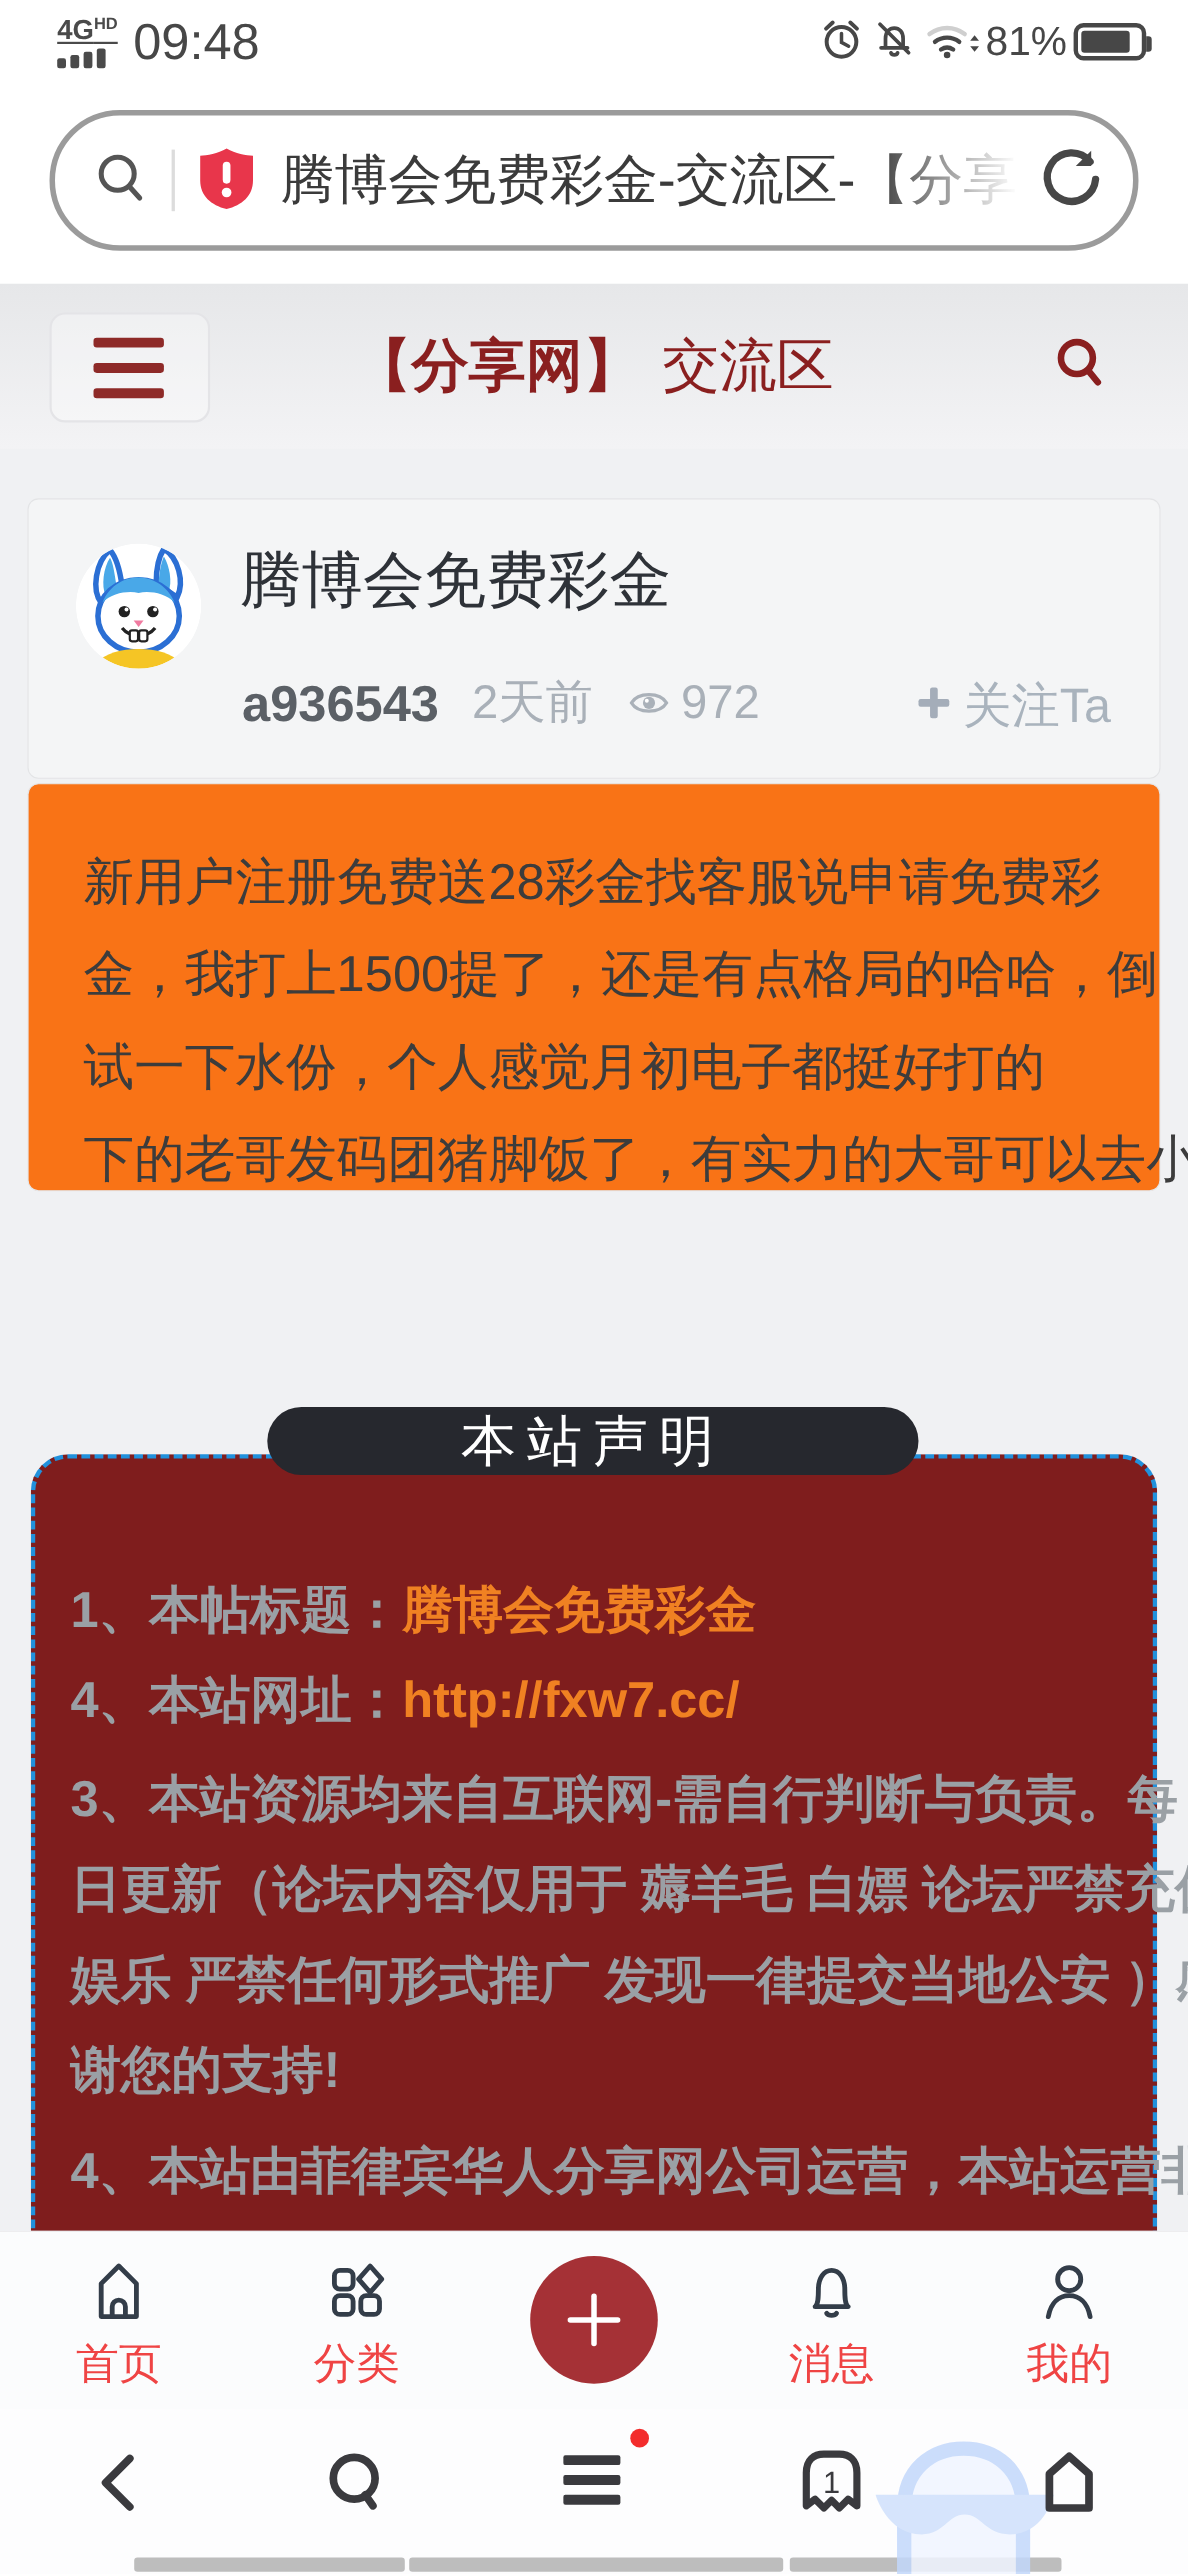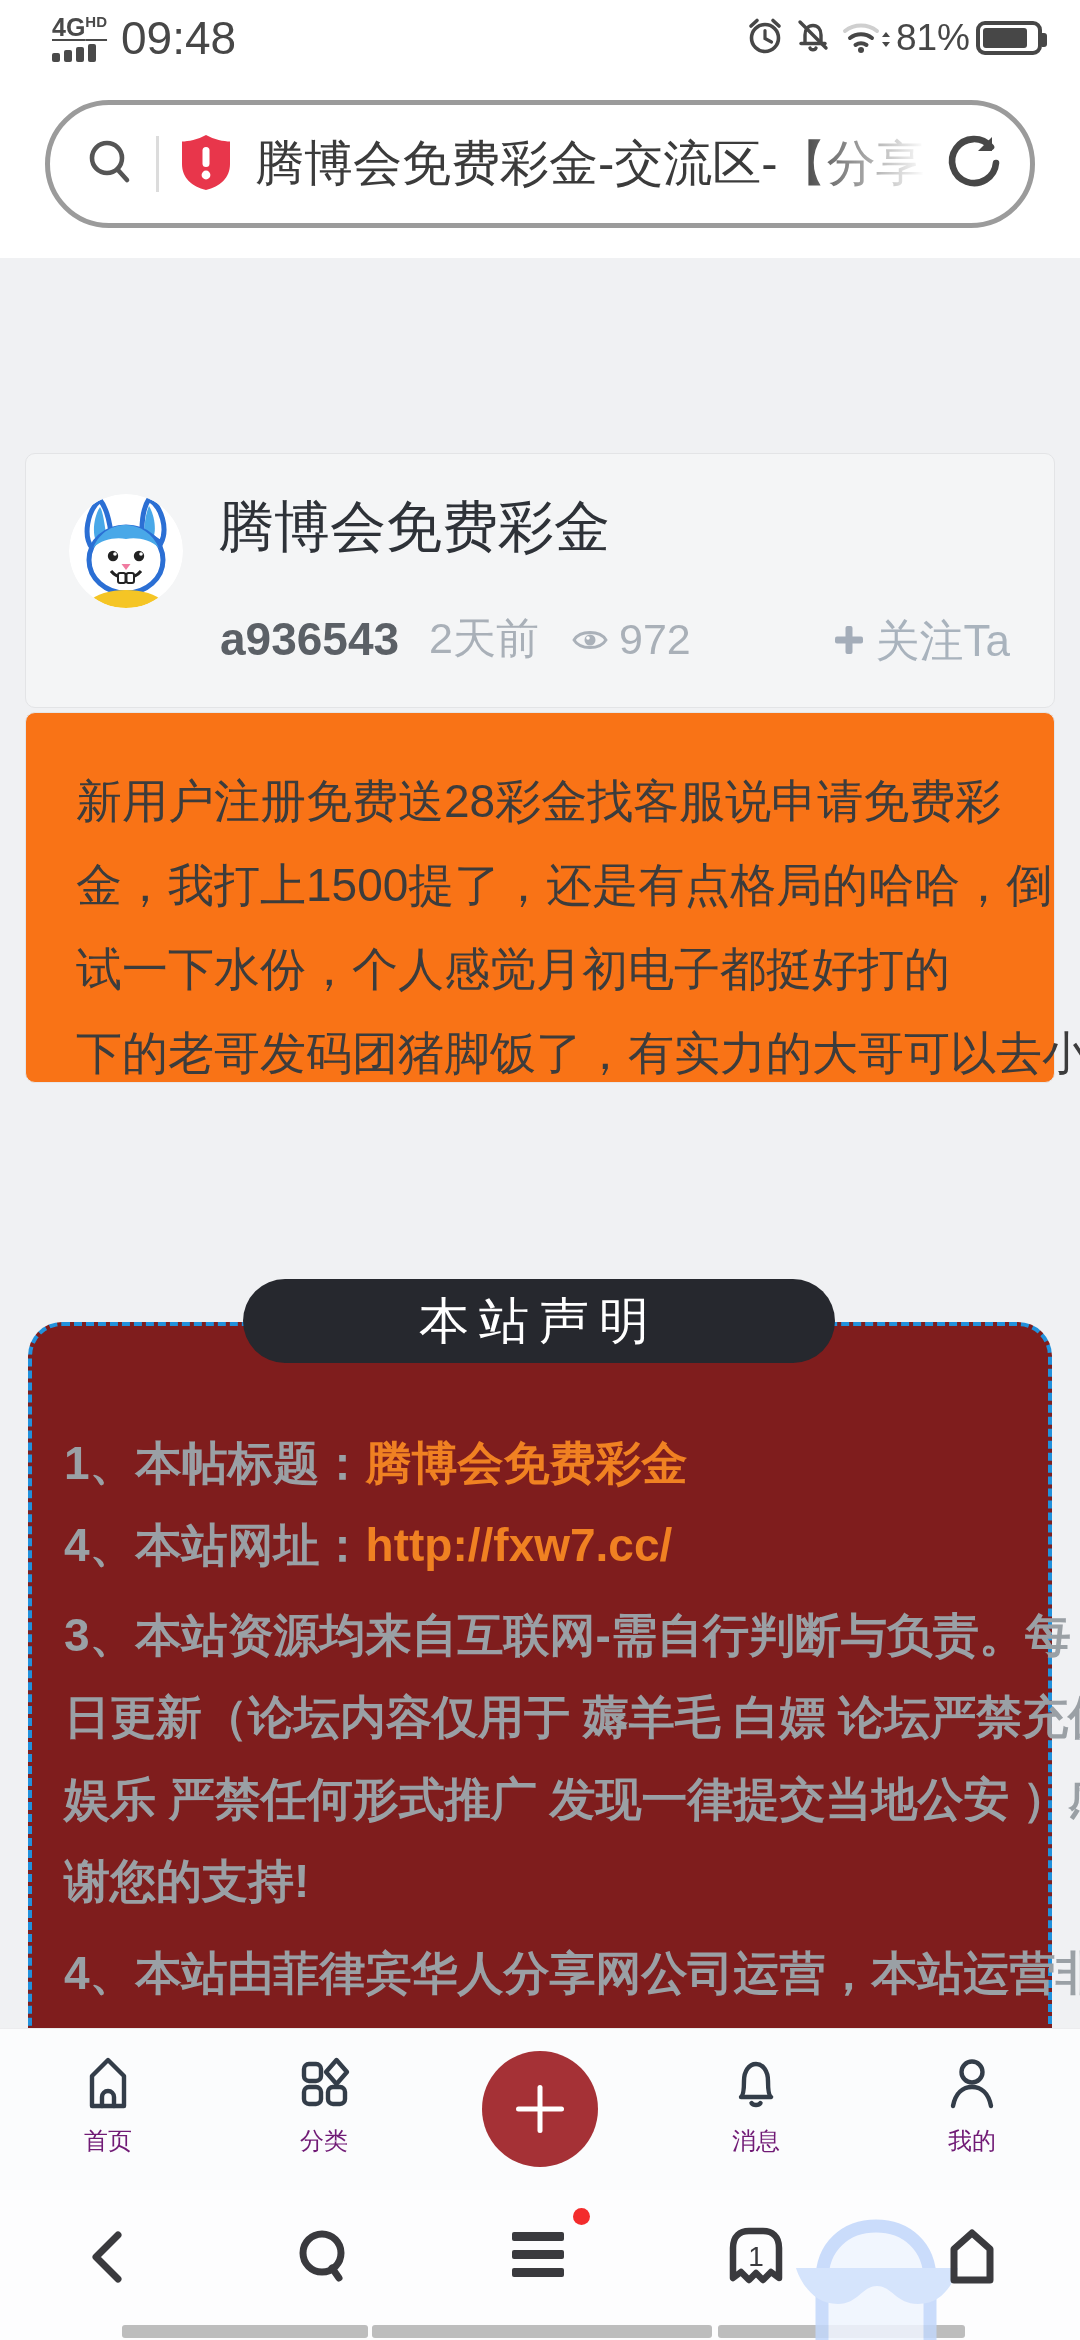--- a/index.html
+++ b/index.html
@@ -56,32 +56,32 @@
   .views{margin-left:32px;display:flex;align-items:center;gap:10px;}
   .follow{position:absolute;right:44px;top:158px;display:flex;align-items:center;gap:10px;
     color:#a9b3bd;font-size:44px;}
   
   .body-card{position:absolute;left:25px;width:1030px;top:712px;height:371px;background:#f97316;
     border:1px solid #e5e6e8;border-radius:10px;box-sizing:border-box;padding:46px 40px 0 50px;}
   .body-line{font-size:46px;line-height:84px;color:#3c3c3c;white-space:nowrap;}
   
   .notice-box{position:absolute;left:28px;width:1024px;top:1322px;height:900px;background:#7f1d1d;
     border:4px dashed #2191dc;border-radius:34px;box-sizing:border-box;padding:96px 28px 0 32px;font-weight:bold;}
-  .pill{position:absolute;left:243px;top:1279px;width:592px;height:84px;background:#26282e;
+  .pill{position:absolute;left:243px;top:1279px;width:592px;height:62px;background:#26282e;
     border-radius:44px;color:#fff;font-size:50px;letter-spacing:10px;z-index:3;
     display:flex;align-items:center;justify-content:center;}
   .n-item{font-size:46px;line-height:82px;color:#9aa0a5;white-space:nowrap;}
   .n-orange{color:#f08122;}
   .n-item3{margin-top:8px;}
   .n-item4{margin-top:10px;}
   
   .app-nav{position:absolute;left:0;right:0;top:2028px;height:162px;background:#fbfcfd;
     border-top:1px solid #ececee;display:flex;z-index:10;box-sizing:border-box;}
   .nav-item{flex:1;display:flex;flex-direction:column;align-items:center;padding-top:22px;box-sizing:border-box;}
-  .nav-label{font-size:24px;color:#701a75;margin-top:10px;line-height:1;}
+  .nav-label{font-size:39px;color:#ef4444;margin-top:10px;line-height:1;}
   .plus-btn{width:116px;height:116px;border-radius:50%;background:#a53136;
     display:flex;align-items:center;justify-content:center;margin-top:0;}
   
   .sys-bar{position:absolute;left:0;right:0;top:2190px;height:150px;background:#fdfdfe;
     z-index:10;overflow:hidden;}
   .sys-icons{position:absolute;left:0;right:0;top:0;bottom:0;display:flex;z-index:3;}
   .sys-item{flex:1;display:flex;align-items:center;justify-content:center;padding-bottom:16px;box-sizing:border-box;}
   .menu-wrap{position:relative;}
   .menu-dot{position:absolute;right:-22px;top:-16px;width:17px;height:17px;border-radius:50%;background:#f32c2c;}
   .gseg{position:absolute;top:135px;height:13px;background:#bdbdbd;border-radius:3px;z-index:1;}
@@ -162,20 +162,37 @@
       <span class="url-text">腾博会免费彩金-交流区-【分享网】</span>
       <span>
         <svg width="58" height="58" viewBox="0 0 58 58" fill="none">
           <path d="M45 14 A 22 22 0 1 0 50 30" stroke="#474747" stroke-width="6.6" stroke-linecap="round"></path>
           <path d="M46 4 V18 H32 Z" fill="#474747"></path>
         </svg>
       </span>
     </div>
   </div>
 
+  <div class="site-header">
+    <div class="header-title">
+      <span class="brand">【分享网】</span>
+      <span class="section">交流区</span>
+    </div>
+    <div class="menu-btn">
+      <span class="menu-bar"></span>
+        <span class="menu-bar"></span>
+        <span class="menu-bar"></span>
+    </div>
+    <span class="header-search">
+      <svg width="50" height="54" viewBox="0 0 50 54" fill="none" stroke="#8a1f1f" stroke-width="6" stroke-linecap="round">
+        <circle cx="23" cy="22" r="14.5"></circle>
+          <path d="M33 33 L42 44"></path>
+      </svg>
+    </span>
+  </div>
 
   <div class="post-card">
     <span class="avatar">
       <svg width="114" height="114" viewBox="0 0 114 114">
         <defs>
             <clipPath id="av">
               <circle cx="57" cy="57" r="57"></circle>
             </clipPath>
           </defs>
         <g clip-path="url(#av)">

